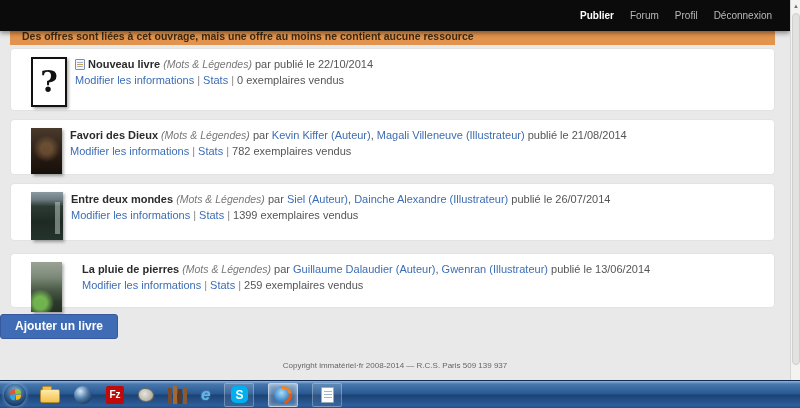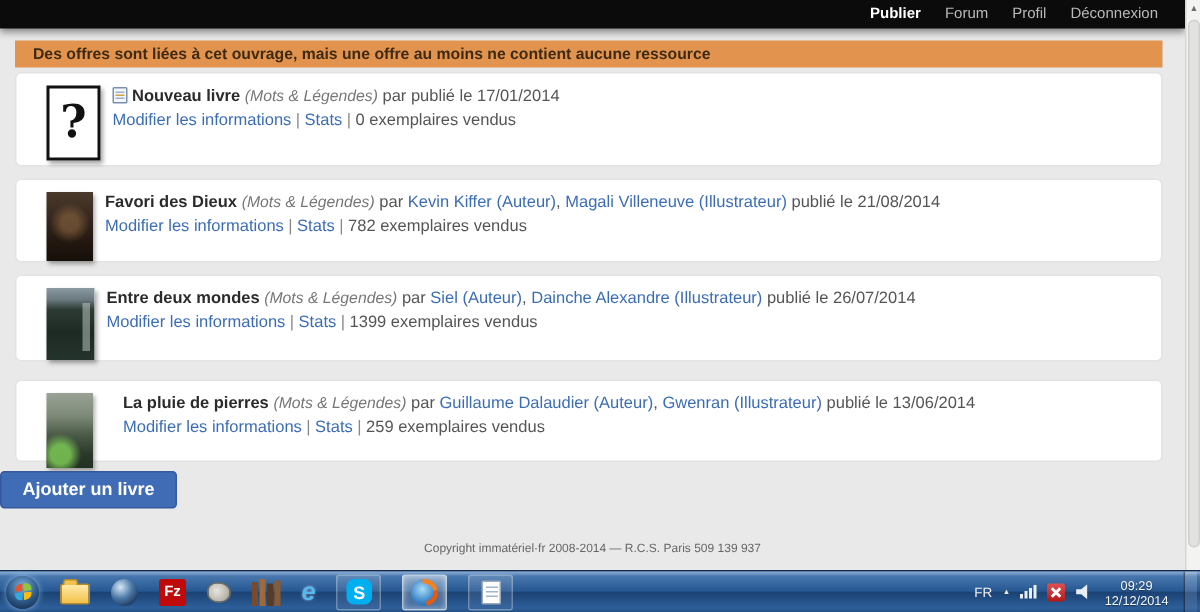--- a/index.html
+++ b/index.html
@@ -2,21 +2,21 @@
 <html><head>
 <meta charset="utf-8">
 <style>
   * { margin:0; padding:0; box-sizing:border-box; }
   html,body { width:800px; height:408px; overflow:hidden;
     font-family:"Liberation Sans", sans-serif; background:#e9e9e9; }
 
   .page { position:relative; width:800px; height:380px; background:#e9e9e9; overflow:hidden; }
 
   
-  .topbar { position:absolute; top:0; left:0; width:790px; height:19px; background:#0b0b0b;
+  .topbar { position:absolute; top:0; left:0; width:790px; height:31px; background:#0b0b0b;
     box-shadow:0 2px 5px rgba(0,0,0,.45); display:flex; justify-content:flex-end;
     align-items:center; gap:16px; padding-right:18px; z-index:5; }
   .topbar .nav-item { font-size:10px; color:#b9b9b9; cursor:pointer; }
   .topbar .nav-item.active { color:#fff; font-weight:bold; }
 
   
   .warning { position:absolute; top:27px; left:10px; width:765px; height:18px;
     background:#e2944e; color:#3f2a10; font-weight:bold; font-size:10.5px;
     line-height:18px; padding-left:12px; }
 
@@ -169,21 +169,21 @@
 
   <div class="card card1">
     <div class="cover cover-q">
       <span class="qmark">?</span>
     </div>
     <div class="info">
       <div class="line1">
         <span class="doc-icon"></span><span class="book-title">Nouveau livre</span>
         <span class="series">(Mots &amp; Légendes)</span>
         <span class="gray">par</span>
-        <span class="gray">publié le 17/01/2014</span>
+        <span class="gray">publié le 22/10/2014</span>
       </div>
       <div class="line2">
         <a class="link">Modifier les informations</a><span class="sep">|</span><a class="link">Stats</a><span class="sep">|</span><span class="gray">0 exemplaires vendus</span>
       </div>
     </div>
   </div>
 
   <div class="card card2">
     <div class="cover cover-2"></div>
     <div class="info">
@@ -272,30 +272,13 @@
       <span class="skype">S</span>
     </div>
     <div class="app-box active">
       <span class="ffx"></span>
     </div>
     <div class="app-box">
       <span class="notepad"></span>
     </div>
   </div>
 
-  <div class="tray">
-    <span class="tray-lang">FR</span>
-    <span class="tray-arrow">▲</span>
-    <span class="net">
-        <i></i>
-        <i></i>
-        <i></i>
-        <i></i>
-      </span>
-    <span class="alert"></span>
-    <span class="speaker"></span>
-    <div class="clock">
-      <div>09:29</div>
-      <div>12/12/2014</div>
-    </div>
-    <div class="show-desktop"></div>
-  </div>
 </div>
 
 </body></html>

